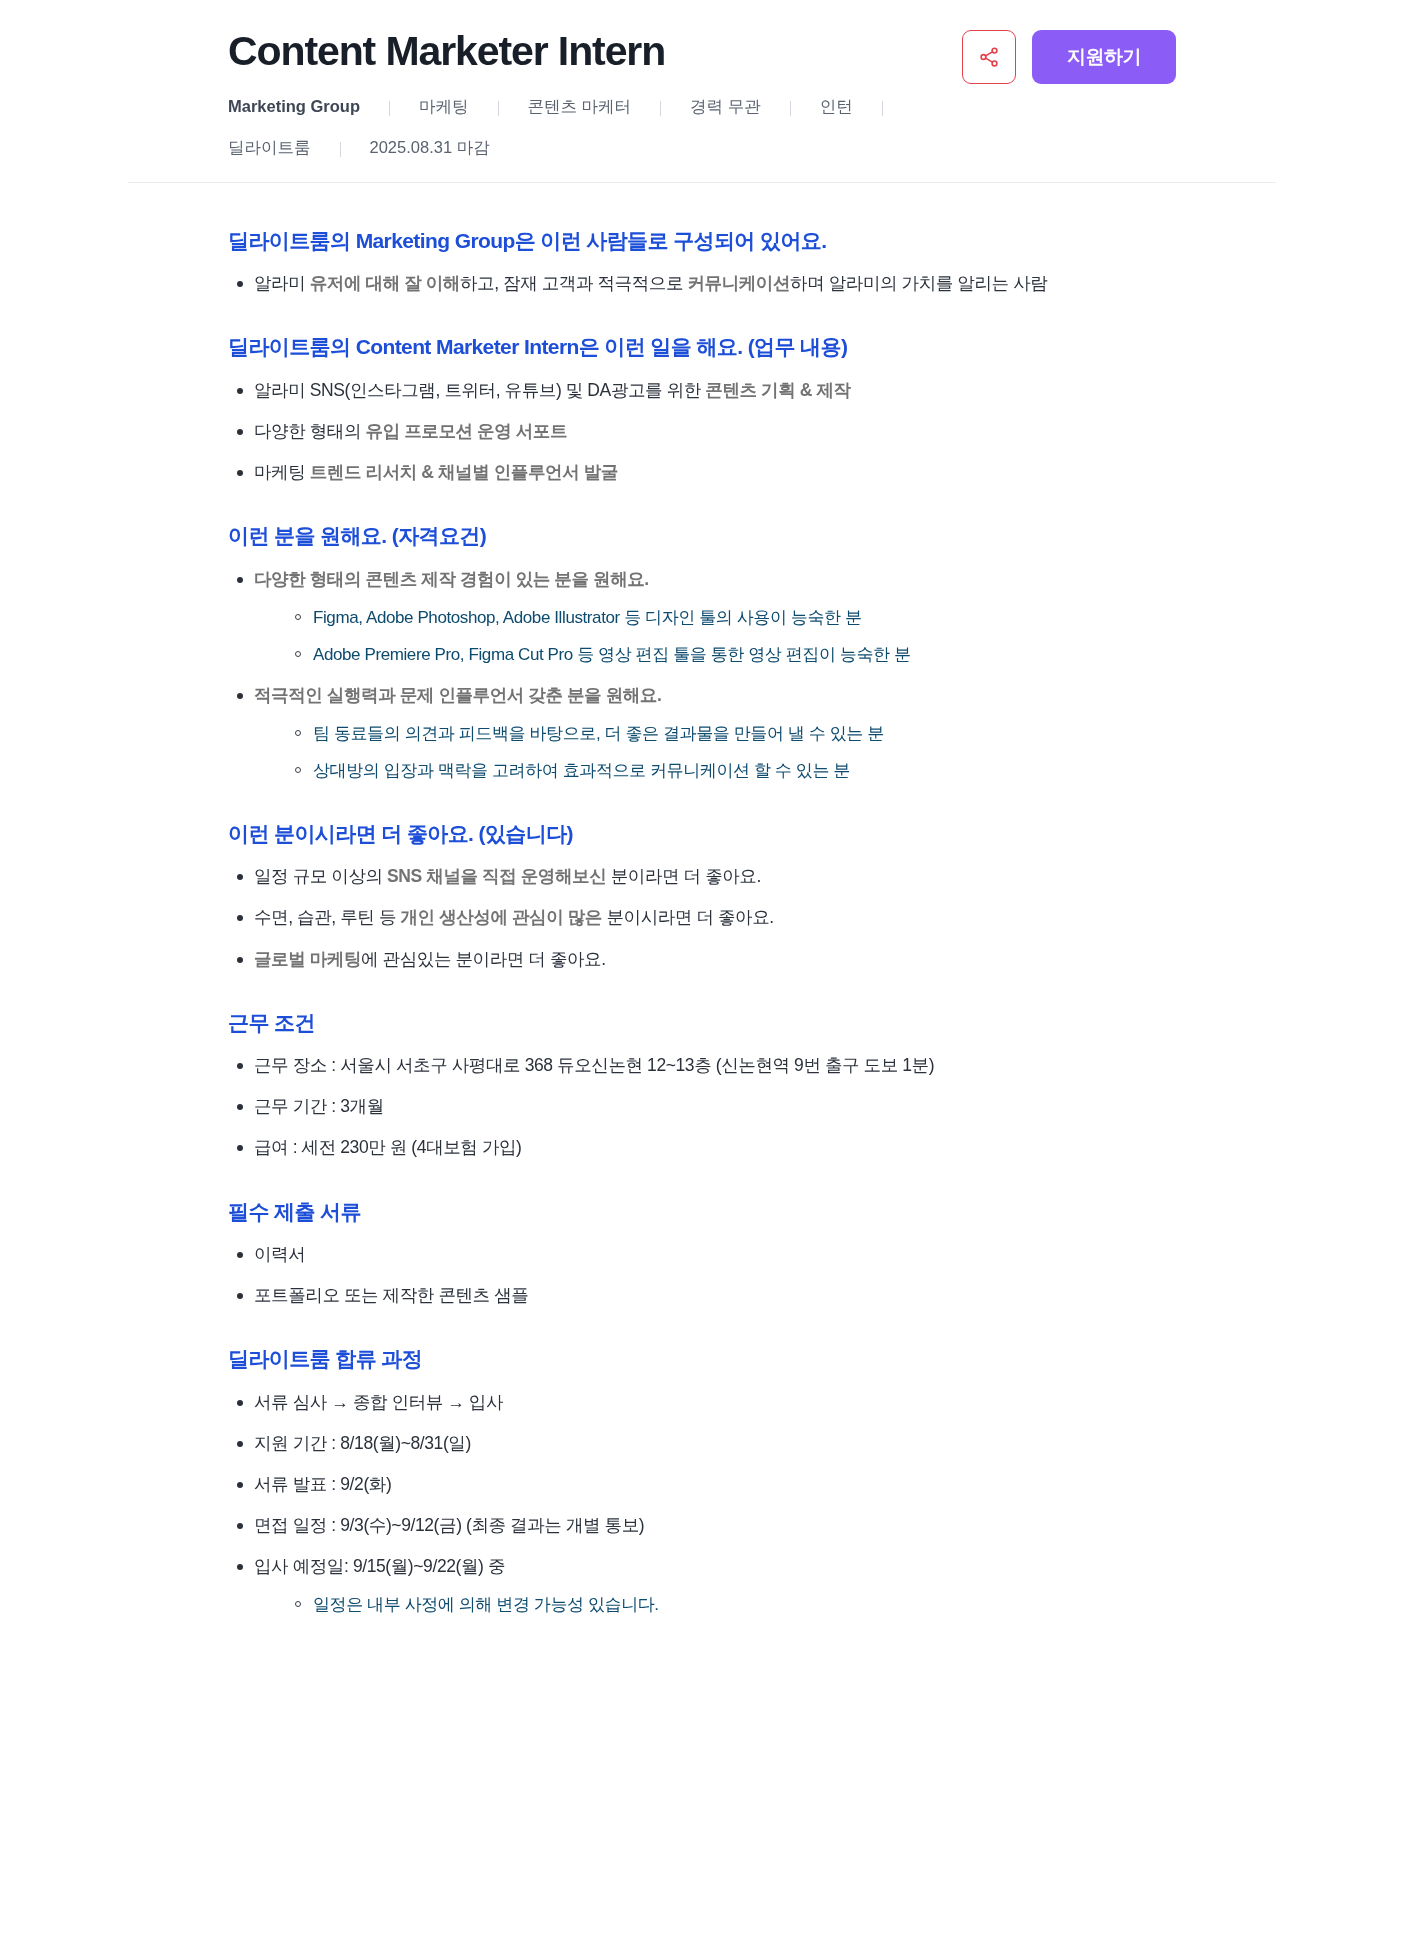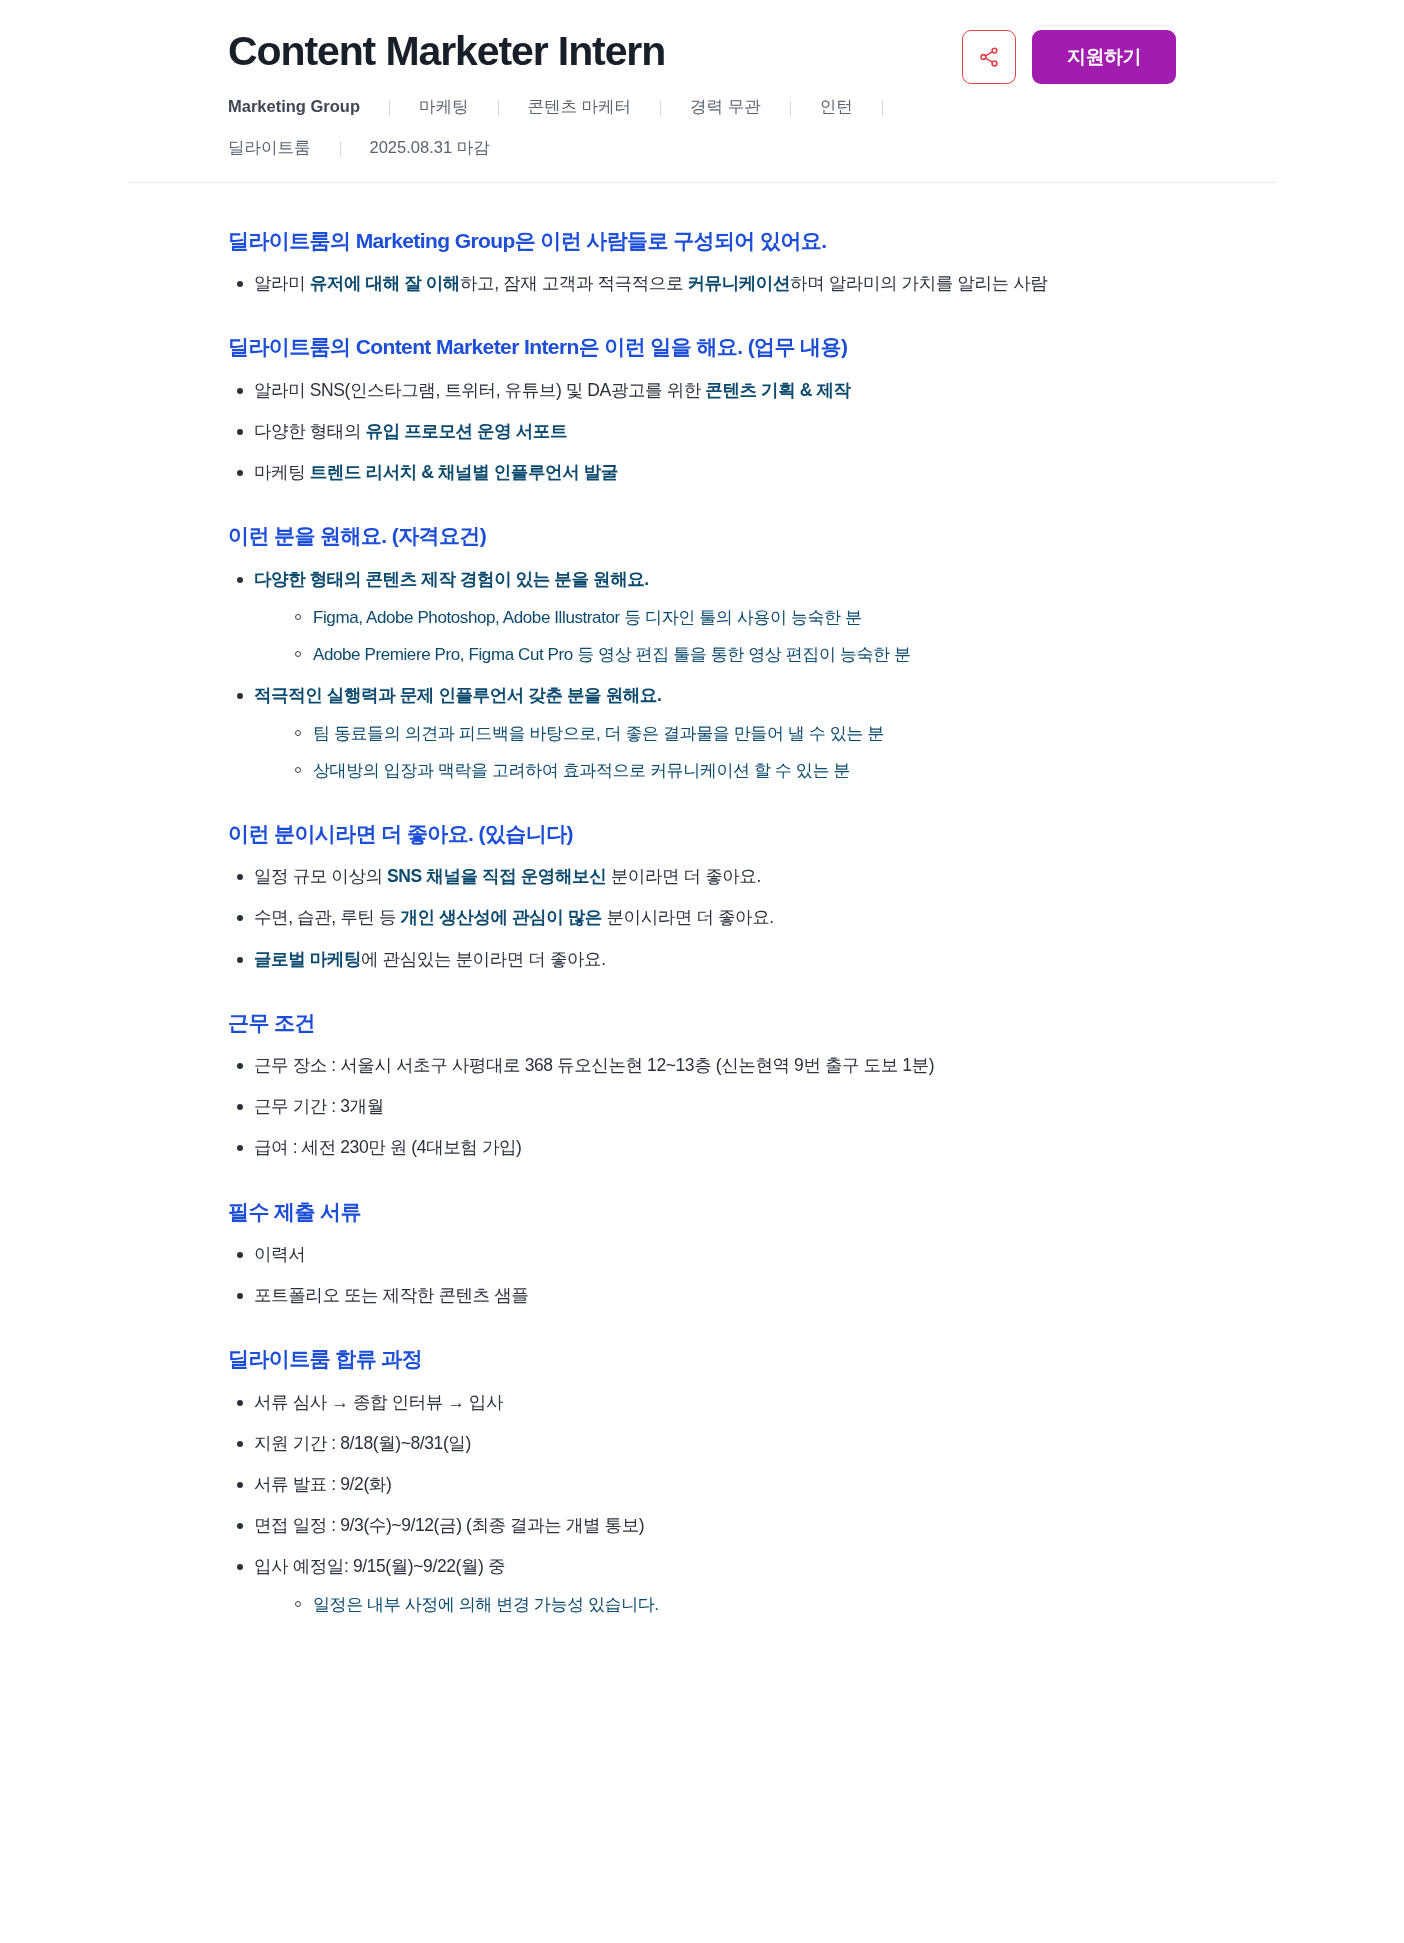--- a/index.html
+++ b/index.html
@@ -80,21 +80,21 @@
     cursor: pointer;
     padding: 0;
   }
   .share-button svg { display: block; }
   .apply-button {
     height: 54px;
     min-width: 144px;
     padding: 0 30px;
     border: none;
     border-radius: 9px;
-    background: #a21caf;
+    background: #8b5cf6;
     color: #ffffff;
     font-size: 19px;
     font-weight: 700;
     font-family: "Liberation Sans", "DejaVu Sans", sans-serif;
     cursor: pointer;
     letter-spacing: -0.5px;
   }
 
   
   .content {
@@ -153,21 +153,21 @@
     position: absolute;
     left: 9px;
     top: 9px;
     width: 6px;
     height: 6px;
     border-radius: 50%;
     border: 1.4px solid #3a4049;
     background: transparent;
     box-sizing: border-box;
   }
-  b, strong { font-weight: 700; color: #0c4a6e; }
+  b, strong { font-weight: 700; color: #737373; }
 </style>
 </head>
 <body>
 
 <div class="page">
 
   <div class="header">
     <div class="header-inner">
       <div class="title-block">
         <h1 class="job-title">Content Marketer Intern</h1>

